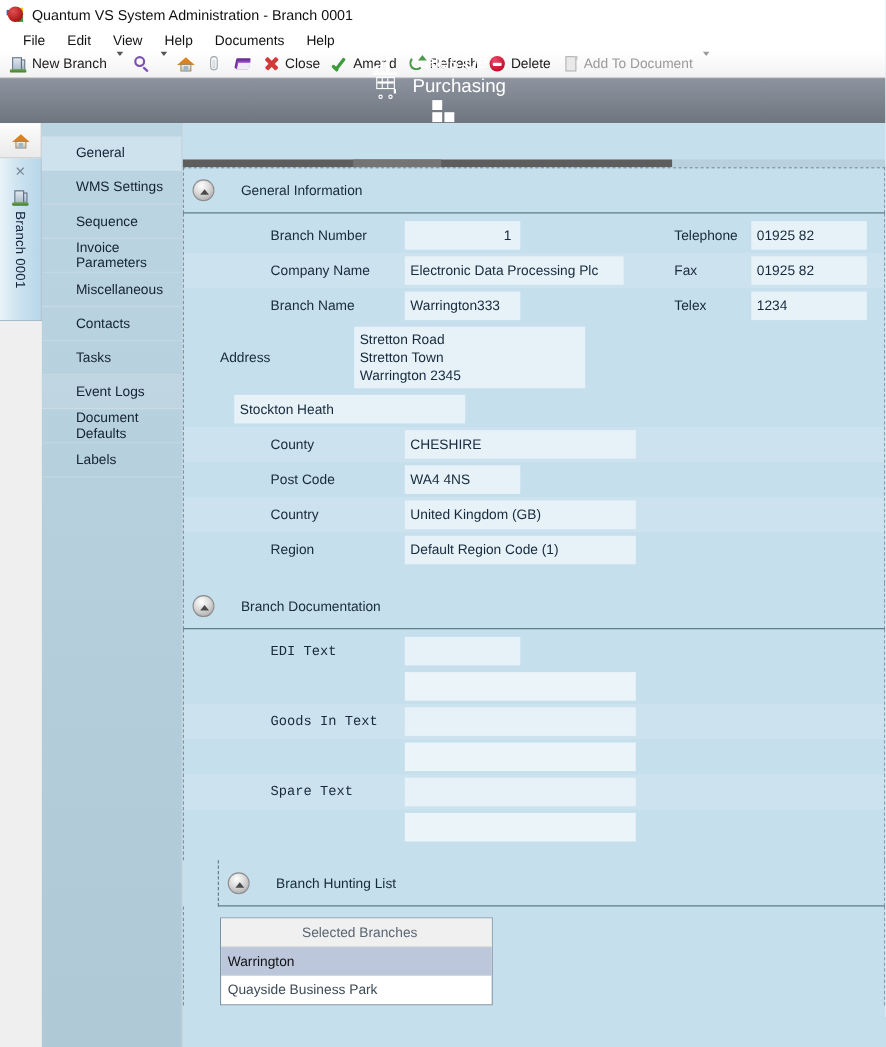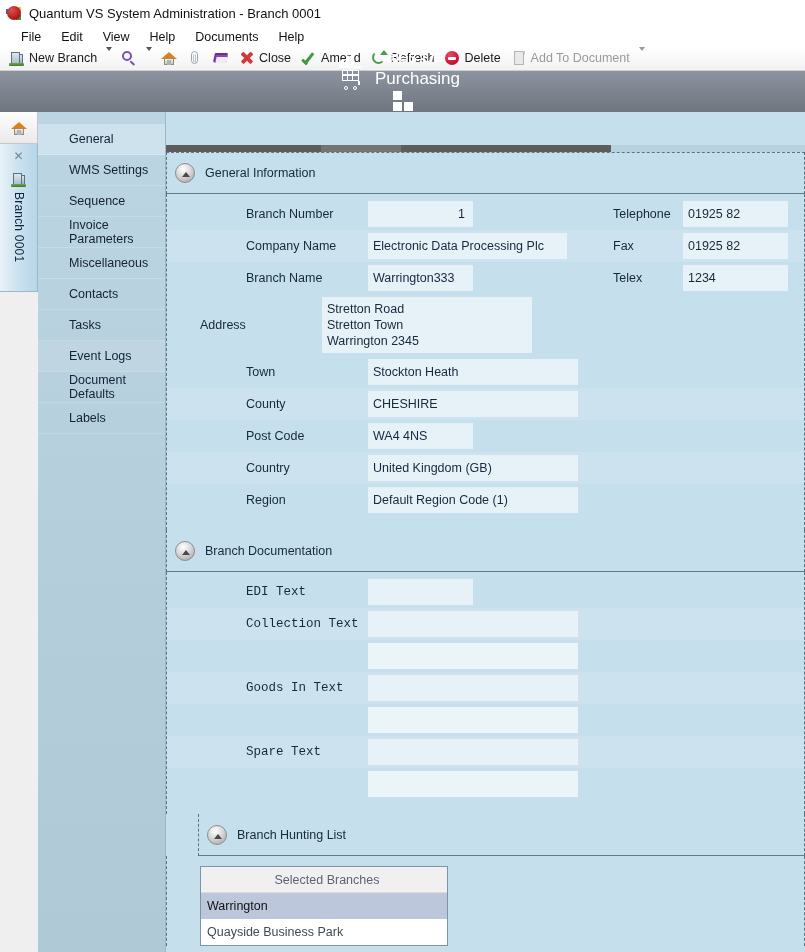--- a/index.html
+++ b/index.html
@@ -185,21 +185,21 @@
   .page-title .ttl { font-size:15.5px; color:#16293f; white-space:nowrap; }
   .scroll-strip { position:absolute; left:0; top:33px; height:7px; width:100%; background:#b9d1dd; }
   .scroll-strip .thumb { height:7px; background:#5d5d5d; width:445px; }
   .scroll-strip .thumb2 { position:absolute; left:155px; top:0; height:7px; width:80px; background:#747474; }
 
   .scroller { position:absolute; left:0; top:40px; right:0; bottom:0; overflow:hidden; }
 
   
   .section { position:relative; }
   .sec-head {
-    height:42px; display:flex; align-items:center; gap:10px; padding-left:8px;
+    height:42px; display:flex; align-items:center; gap:24px; padding-left:8px;
     background:#c5dfec; border-bottom:1px solid #5d7c8c;
   }
   .sec-title { font-size:12.5px; color:#17293c; }
   .collapse-btn {
     width:20px; height:20px; border-radius:50%;
     background: radial-gradient(circle at 40% 28%, #ffffff 0%, #d8d8d8 45%, #9c9c9c 100%);
     border:1px solid #8d8d8d; position:relative; flex:none; cursor:pointer;
   }
   .collapse-btn::after {
     content:""; position:absolute; left:6px; top:8px;
@@ -458,21 +458,20 @@
           </div>
 
           <div class="addr-row alt">
             <span class="addr-label">Address</span>
             <span class="addr-val" style="white-space:pre-line;">Stretton Road
 Stretton Town
 Warrington 2345</span>
           </div>
 
           <div class="frow">
-            <span class="flabel">Town</span>
             <span class="fvalue w-md">Stockton Heath</span>
           </div>
           <div class="frow alt">
             <span class="flabel">County</span>
             <span class="fvalue w-md">CHESHIRE</span>
           </div>
           <div class="frow">
             <span class="flabel">Post Code</span>
             <span class="fvalue w-sm">WA4 4NS</span>
           </div>
@@ -490,24 +489,20 @@
 
       <div class="section">
         <div class="sec-head" style="border-left:1px dashed #5a7584;border-right:1px dashed #5a7584;">
           <span class="collapse-btn"></span>
           <span class="sec-title">Branch Documentation</span>
         </div>
         <div class="sec-body" style="border-left:1px dashed #5a7584;border-right:1px dashed #5a7584;font-family:Liberation Mono, monospace;">
           <div class="frow">
             <span class="flabel">EDI Text</span>
             <span class="fvalue w-sm"></span>
-          </div>
-          <div class="frow alt">
-            <span class="flabel">Collection Text</span>
-            <span class="fvalue w-md"></span>
           </div>
           <div class="frow">
             <span class="flabel"></span>
             <span class="empty-field"></span>
           </div>
           <div class="frow alt">
             <span class="flabel">Goods In Text</span>
             <span class="fvalue w-md"></span>
           </div>
           <div class="frow">

